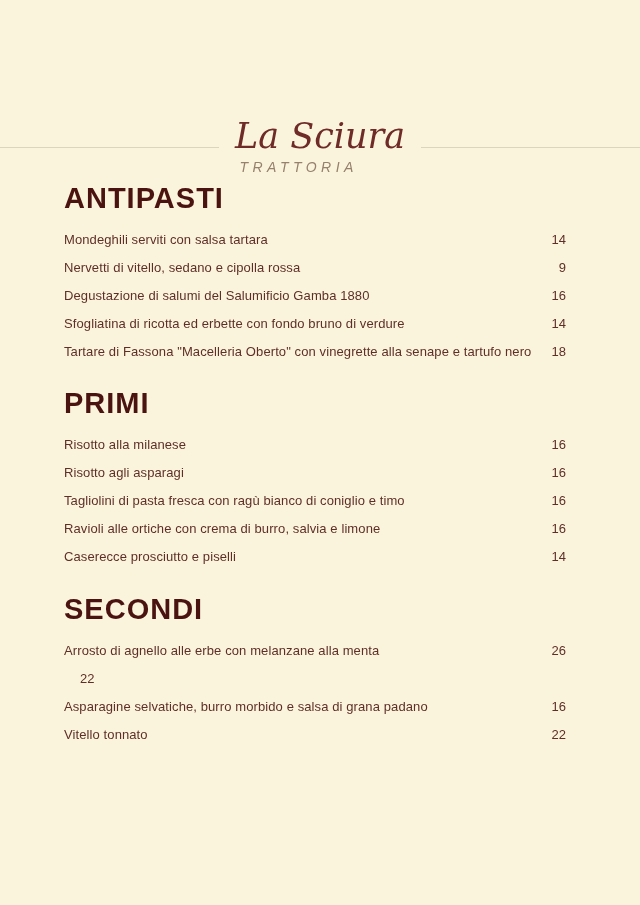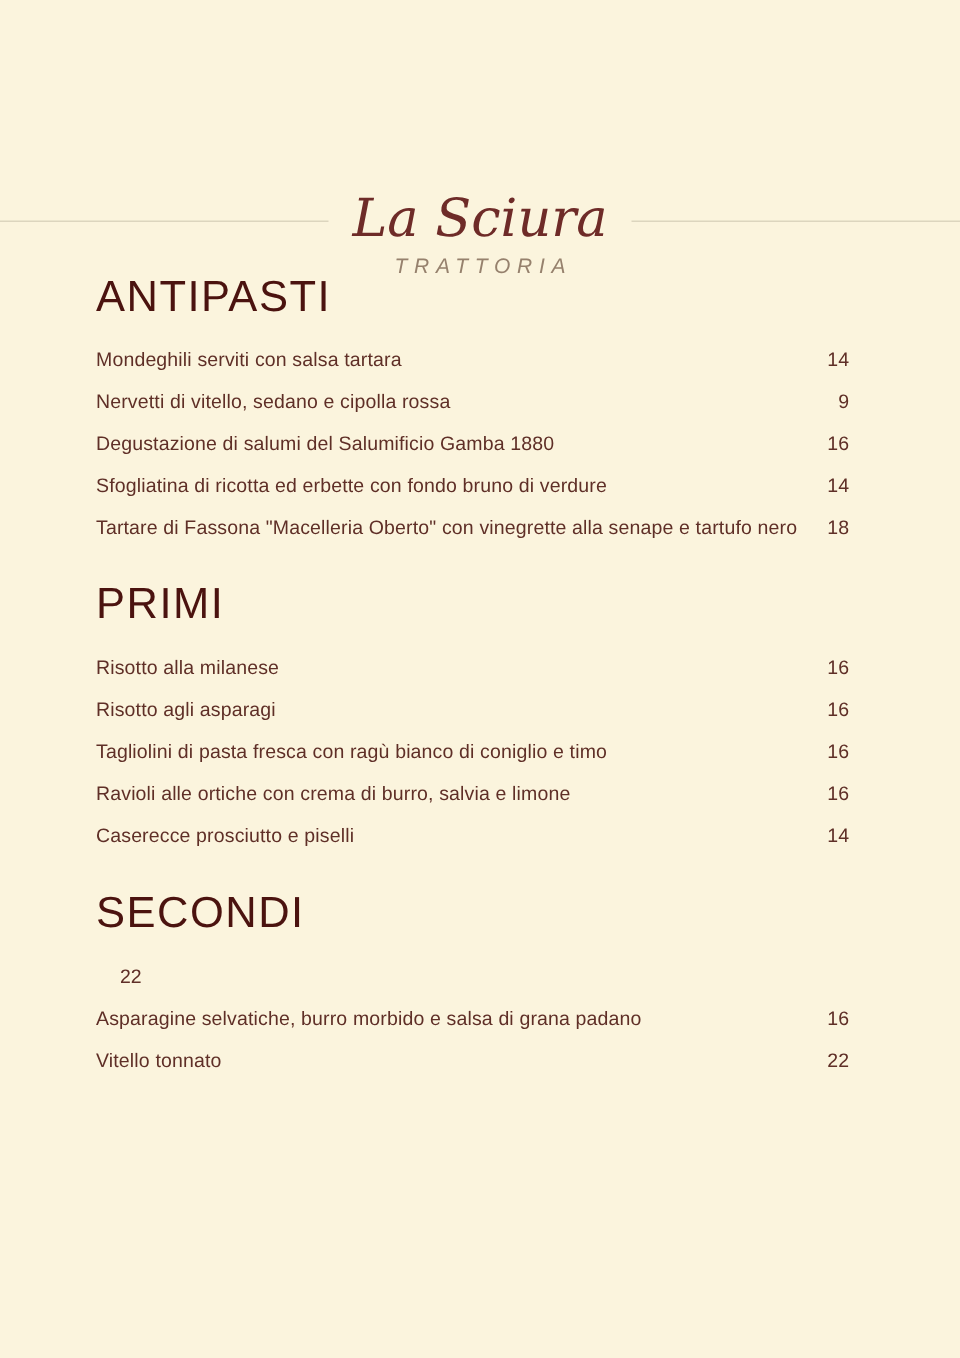--- a/index.html
+++ b/index.html
@@ -27,24 +27,23 @@
   }
   .divider-line{
     position:absolute;
     left:0;top:147px;
     width:100%;height:1px;
     background:var(--divider);
   }
   .brand-inner{
     position:relative;
     width:fit-content;
-    margin:14px auto;
+    margin:4px auto;
     padding:0 16px 4px;
     background:var(--background);
-    text-align:center;
   }
   .brand-script{
     font-family:"DejaVu Serif",serif;
     font-style:italic;
     font-size:35px;
     line-height:1.18;
     color:var(--logo-script);
   }
   .brand-sub{
     font-size:14px;
@@ -53,21 +52,21 @@
     text-indent:4.5px;
     color:var(--logo-subtitle);
     font-style:italic;
   }
   
   .menu{
     padding:0 74px 0 64px;
   }
   .section-title{
     font-size:29px;
-    font-weight:400;
+    font-weight:700;
     line-height:1.15;
     letter-spacing:1px;
     color:var(--heading);
     margin:22px 0 10px;
   }
   .menu-section:first-child .section-title{
     margin-top:12px;
   }
   .menu-row{
     display:flex;
@@ -157,20 +156,24 @@
   <div class="menu-row">
     <span class="item-name">Caserecce prosciutto e piselli</span>
     <span class="item-price">14</span>
   </div>
 </div>
   </section>
 
   <section class="menu-section">
     <h2 class="section-title">SECONDI</h2>
     <div class="section-items">
+  <div class="menu-row">
+    <span class="item-name">Arrosto di agnello alle erbe con melanzane alla menta</span>
+    <span class="item-price">26</span>
+  </div>
 
   <div class="menu-row">
     <span class="item-price">22</span>
   </div>
 
   <div class="menu-row">
     <span class="item-name">Asparagine selvatiche, burro morbido e salsa di grana padano</span>
     <span class="item-price">16</span>
   </div>
 

